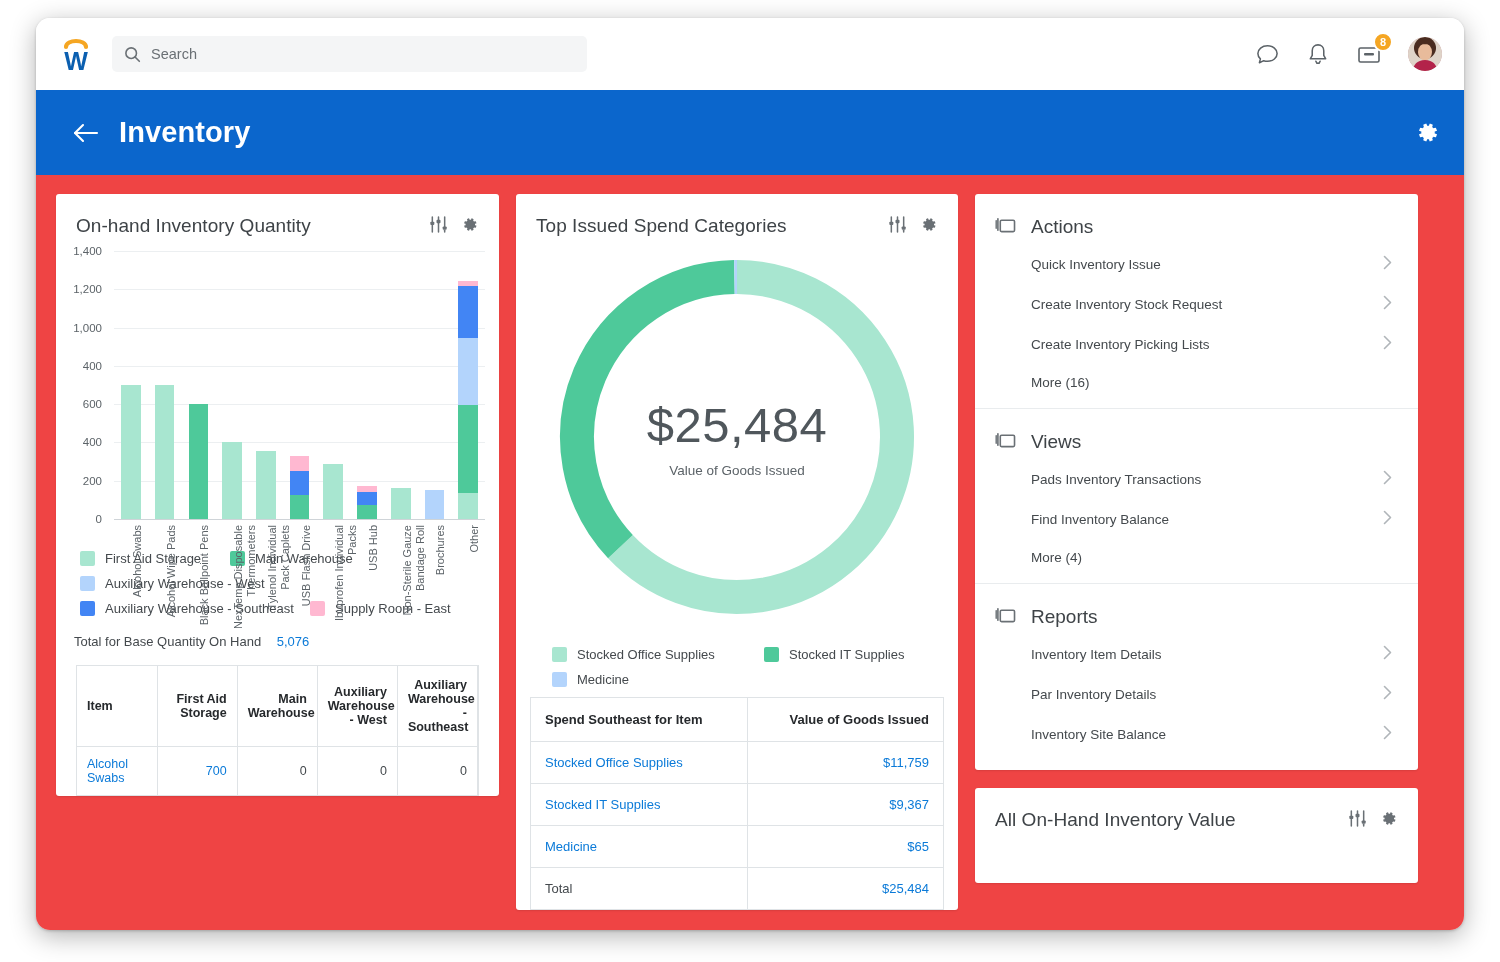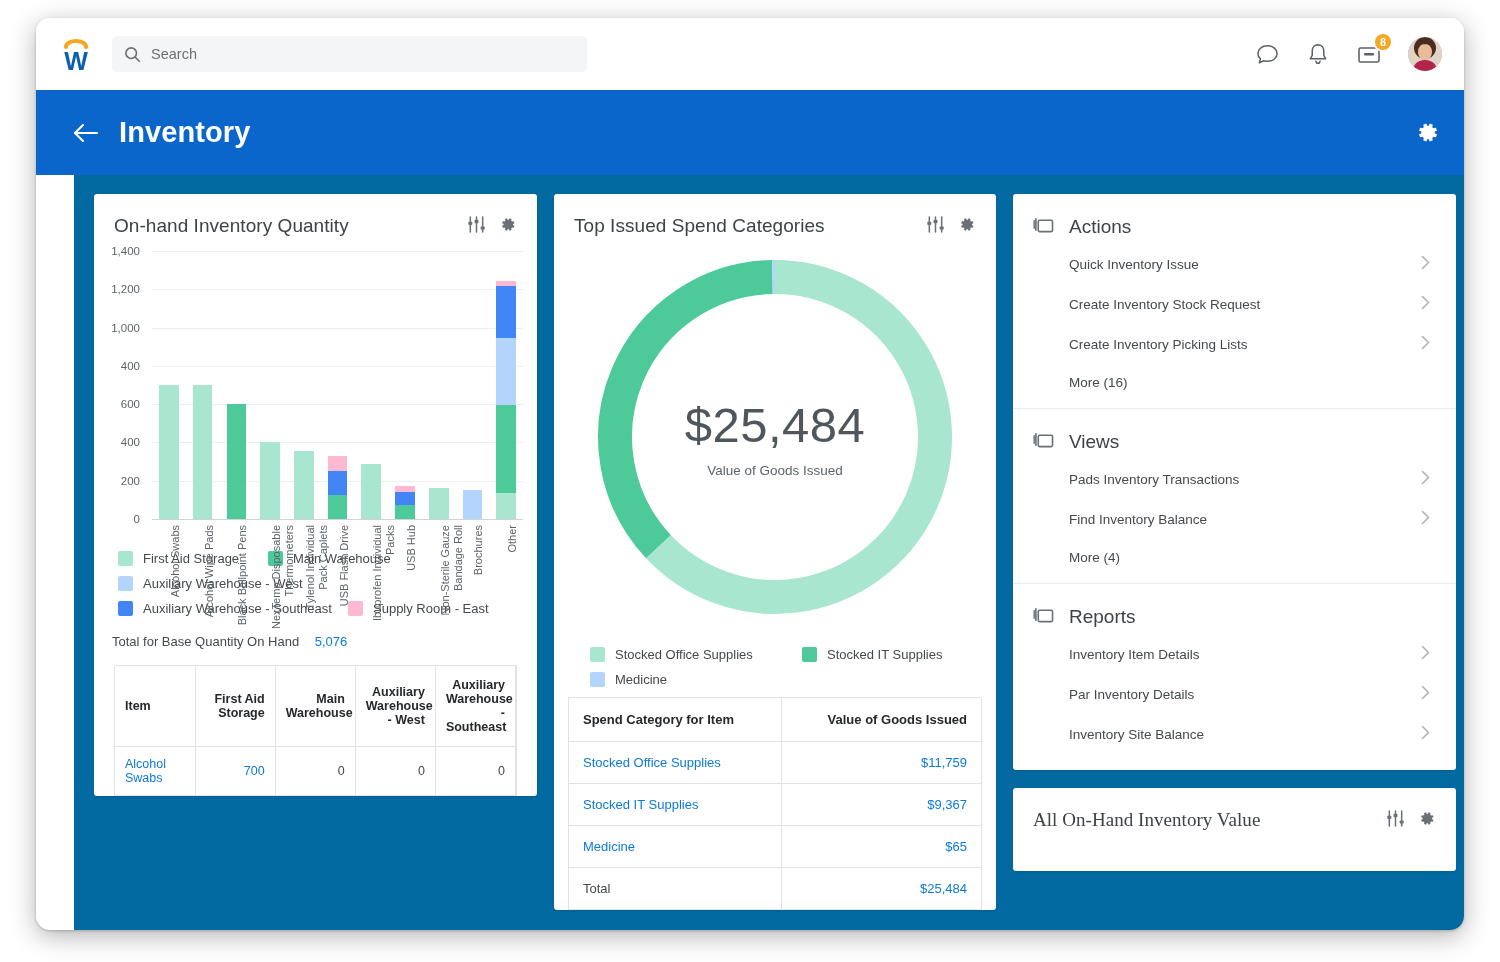--- a/index.html
+++ b/index.html
@@ -67,24 +67,24 @@
   }
   .back-arrow { margin-left: 36px; cursor: pointer; display:flex; }
   .page-title {
     color: #fff; font-size: 29px; font-weight: bold;
     margin-left: 19px; letter-spacing: .1px;
   }
   .header-gear { margin-left: auto; cursor: pointer; display:flex; }
 
   
   .content {
-    background: #0369a1;
+    background: #ef4444;
     height: 755px;
     padding: 19px 20px 0 20px;
-    display: flex; gap: 17px; margin-left: 38px;
+    display: flex; gap: 17px;
   }
   .col-left { width: 443px; flex: 0 0 443px; }
   .col-mid  { width: 442px; flex: 0 0 442px; }
   .col-right{ width: 443px; flex: 0 0 443px; }
 
   .card {
     background: #fff;
     border-radius: 3px;
     box-shadow: 0 1px 2px rgba(0,0,0,0.10);
   }
@@ -208,21 +208,21 @@
   .panel-title { font-size: 19px; color: #3e4347; margin-left: 15px; }
   .panel-item {
     display: flex; align-items: center;
     padding: 11px 2px 11px 36px;
     font-size: 13.5px; color: #44494d; cursor: pointer;
   }
   .panel-item .chev { margin-left: auto; }
   .panel-more {
     padding: 11px 2px 2px 36px; font-size: 13.5px; color: #44494d; cursor: pointer;
   }
-  .bottom-card { margin-top: 18px; padding-bottom: 40px; font-family: Liberation Serif, serif; }
+  .bottom-card { margin-top: 18px; padding-bottom: 52px; }
 </style>
 </head>
 <body>
 
 <div class="frame">
 
   <div class="topbar">
     <div class="wd-logo">
       <svg width="36" height="40" viewBox="0 0 36 40">
         <path d="M8 13 C8 5, 28 5, 28 13" stroke="#f5a623" stroke-width="4.2" fill="none" stroke-linecap="round"></path>
@@ -572,21 +572,21 @@
                 <span class="swatch" style="background: rgb(179, 212, 252);"></span>
                 <span>Medicine</span>
               </div>
             </div>
           </div>
 
         <div class="mini-table">
           <table>
             <thead>
                 <tr id="mt-head">
-                  <th>Spend Category for Item</th>
+                  <th>Spend Southeast for Item</th>
                   <th class="num">Value of Goods Issued</th>
                 </tr>
               </thead>
             <tbody id="mt-body">
                 <tr>
                   <td>Stocked Office Supplies</td>
                   <td class="num">$11,759</td>
                 </tr>
                 <tr>
                   <td>Stocked IT Supplies</td>

